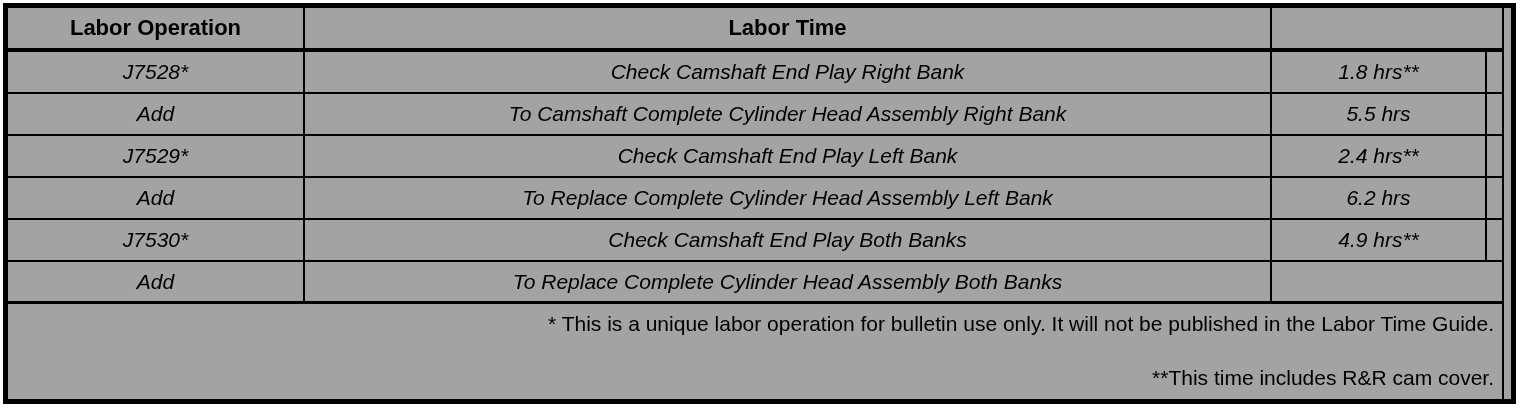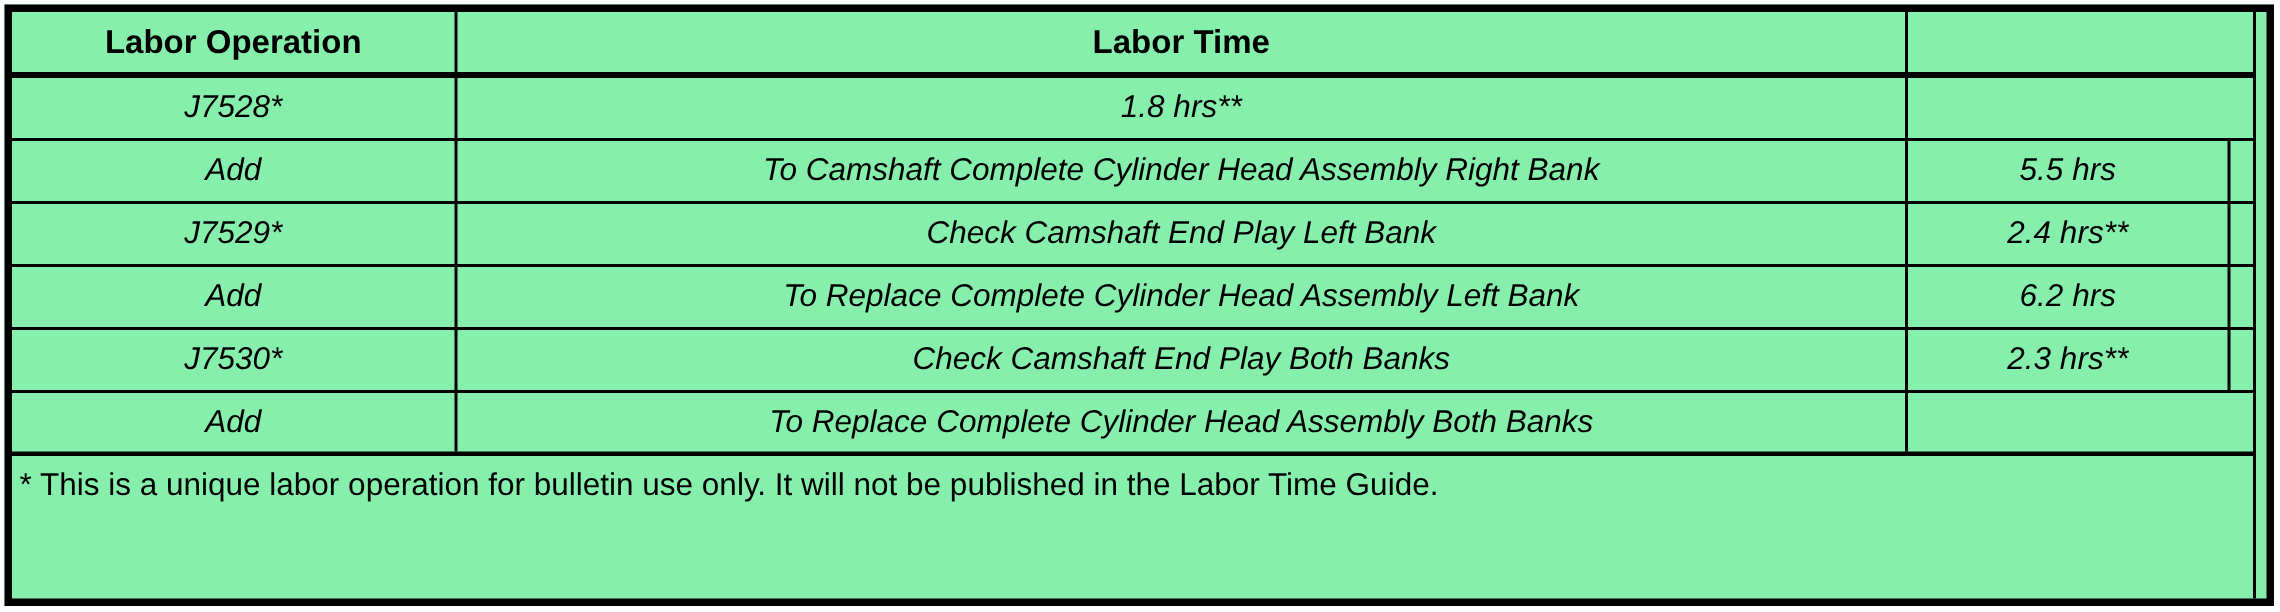--- a/index.html
+++ b/index.html
@@ -10,21 +10,21 @@
     height: 408px;
     background: #ffffff;
     font-family: "Liberation Sans", sans-serif;
     color: #000000;
     overflow: hidden;
   }
   .frame {
     position: absolute;
     left: 3px; top: 3px; right: 4px; bottom: 4px;
     border: 5px solid #000000;
-    background: #86efac;
+    background: #a3a3a3;
   }
   .tbl {
     position: absolute;
     left: 0; top: 0;
     width: 1496px;
     border-right: 2px solid #000000;
   }
   .grid-row {
     display: grid;
     grid-template-columns: 297px 1fr 215px 15px;
@@ -54,20 +54,21 @@
     justify-content: center;
     font-size: 21px;
     border-right: 2px solid #000000;
     white-space: nowrap;
     overflow: hidden;
   }
   .td.col-spacer { border-right: none; }
   .tfoot {
     min-height: 95px;
     padding: 7px 8px 6px 5px;
+    text-align: right;
   }
   .fn {
     font-size: 21px;
     line-height: 26px;
   }
   .fn + .fn { margin-top: 28px; }
 </style>
 </head>
 <body>
 
@@ -77,20 +78,21 @@
 
       <div class="thead grid-row">
         <div class="th col-op">Labor Operation</div>
         <div class="th col-time">Labor Time</div>
         <div class="th col-spacer"></div>
       </div>
 
       <div id="rows">
           <div class="trow grid-row">
             <div class="td col-op">J7528*</div>
+            <div class="td col-desc">Check Camshaft End Play Right Bank</div>
             <div class="td col-time">1.8 hrs**</div>
             <div class="td col-spacer"></div>
           </div>
           <div class="trow grid-row">
             <div class="td col-op">Add</div>
             <div class="td col-desc">To Camshaft Complete Cylinder Head Assembly Right Bank</div>
             <div class="td col-time">5.5 hrs</div>
             <div class="td col-spacer"></div>
           </div>
           <div class="trow grid-row">
@@ -101,29 +103,30 @@
           </div>
           <div class="trow grid-row">
             <div class="td col-op">Add</div>
             <div class="td col-desc">To Replace Complete Cylinder Head Assembly Left Bank</div>
             <div class="td col-time">6.2 hrs</div>
             <div class="td col-spacer"></div>
           </div>
           <div class="trow grid-row">
             <div class="td col-op">J7530*</div>
             <div class="td col-desc">Check Camshaft End Play Both Banks</div>
-            <div class="td col-time">2.3 hrs**</div>
+            <div class="td col-time">4.9 hrs**</div>
             <div class="td col-spacer"></div>
           </div>
           <div class="trow grid-row last">
             <div class="td col-op">Add</div>
             <div class="td col-desc">To Replace Complete Cylinder Head Assembly Both Banks</div>
             <div class="td col-spacer"></div>
           </div>
         </div>
 
       <div class="tfoot">
         <div class="fn">* This is a unique labor operation for bulletin use only. It will not be published in the Labor Time Guide.</div>
+        <div class="fn">**This time includes R&amp;R cam cover.</div>
       </div>
 
     </div>
   </div>
 </div>
 
 </body></html>

